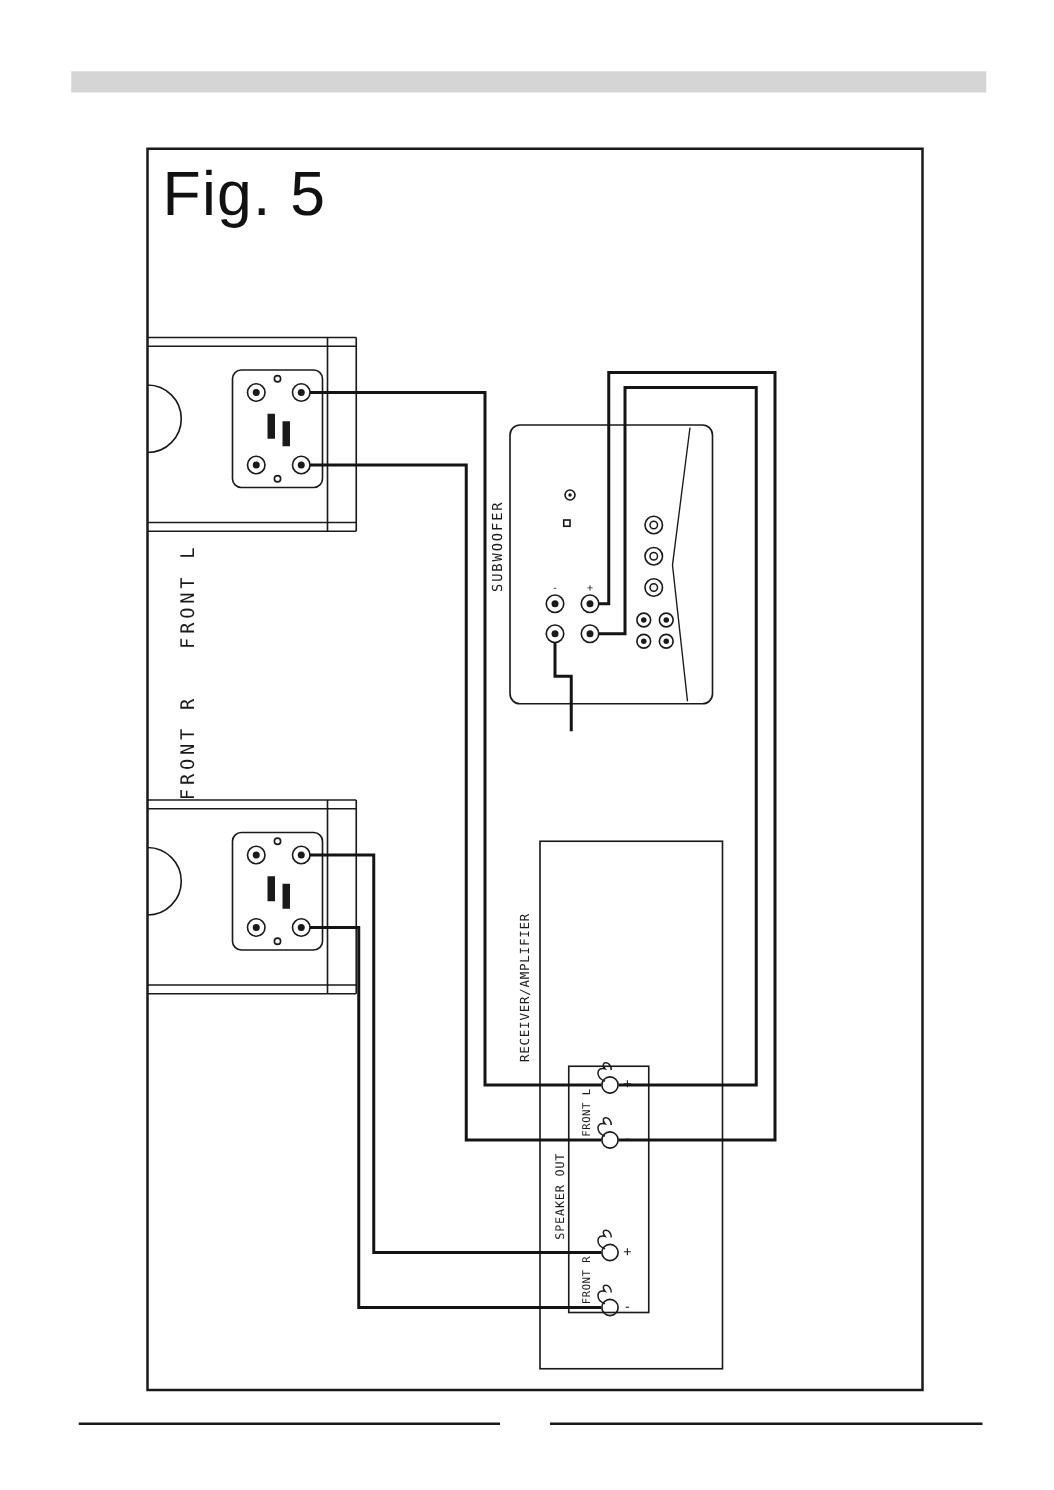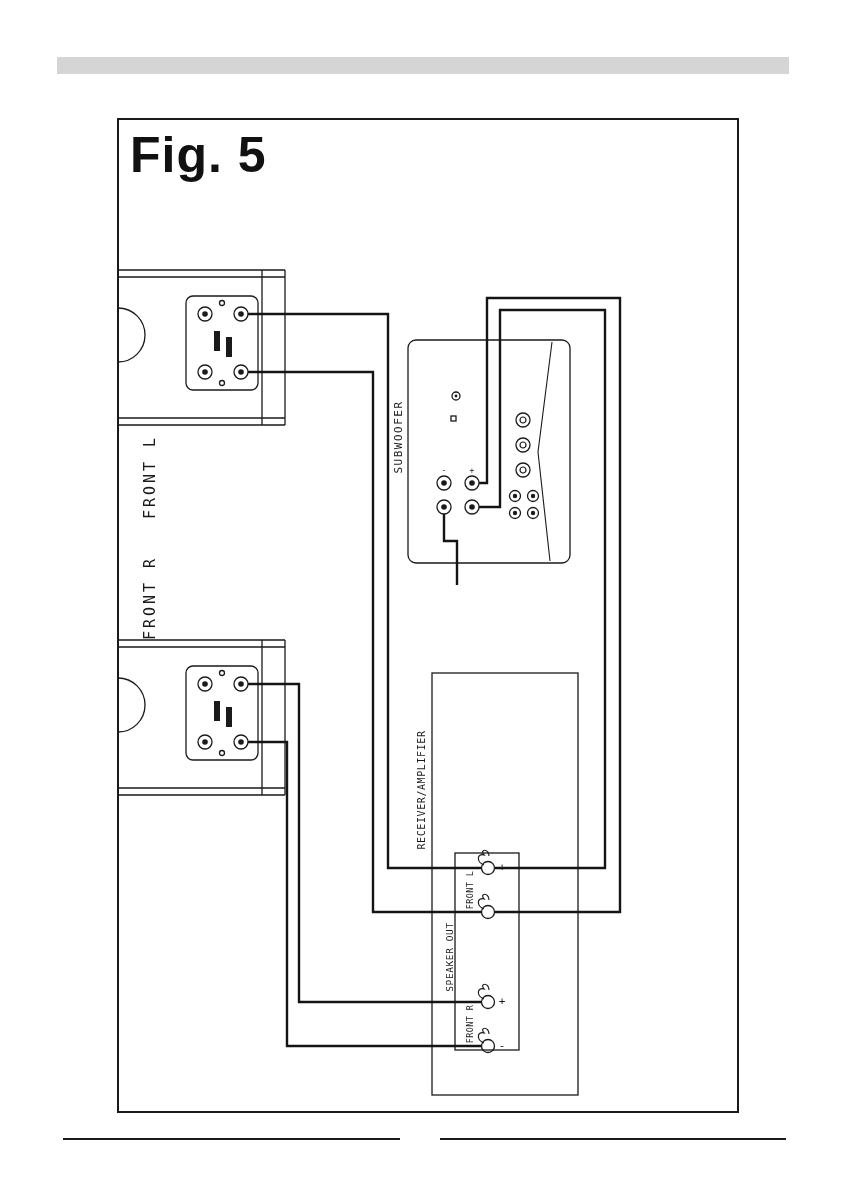--- a/index.html
+++ b/index.html
@@ -11,21 +11,21 @@
     position:absolute; left:57px; top:57px; width:732px; height:17px;
     background:#d5d5d5;
   }
   .footer-rule { position:absolute; height:2px; background:#1a1a1a; top:1138px; }
   .footer-rule.left  { left:63px;  width:337px; }
   .footer-rule.right { left:440px; width:346px; }
   .diagram-svg { position:absolute; left:0; top:0; }
   .fig-label {
     position:absolute; left:130px; top:130px;
     font-family:"Liberation Sans", sans-serif;
-    font-size:50px; font-weight:700; letter-spacing:1px; line-height:1; color:#111;
+    font-size:50px; font-weight:400; letter-spacing:1px; line-height:1; color:#111;
   }
   .vlabel {
     position:absolute; white-space:nowrap;
     transform:translate(-50%,-50%) rotate(-90deg);
     font-family:"DejaVu Sans Mono", monospace; color:#1a1a1a;
   }
   .v-front-speaker { font-size:15px; letter-spacing:3px; }
   .v-subwoofer     { font-size:11px; letter-spacing:1.5px; }
   .v-receiver      { font-size:10px; letter-spacing:0.6px; }
   .v-speaker-out   { font-size:9.5px; letter-spacing:0.6px; }

